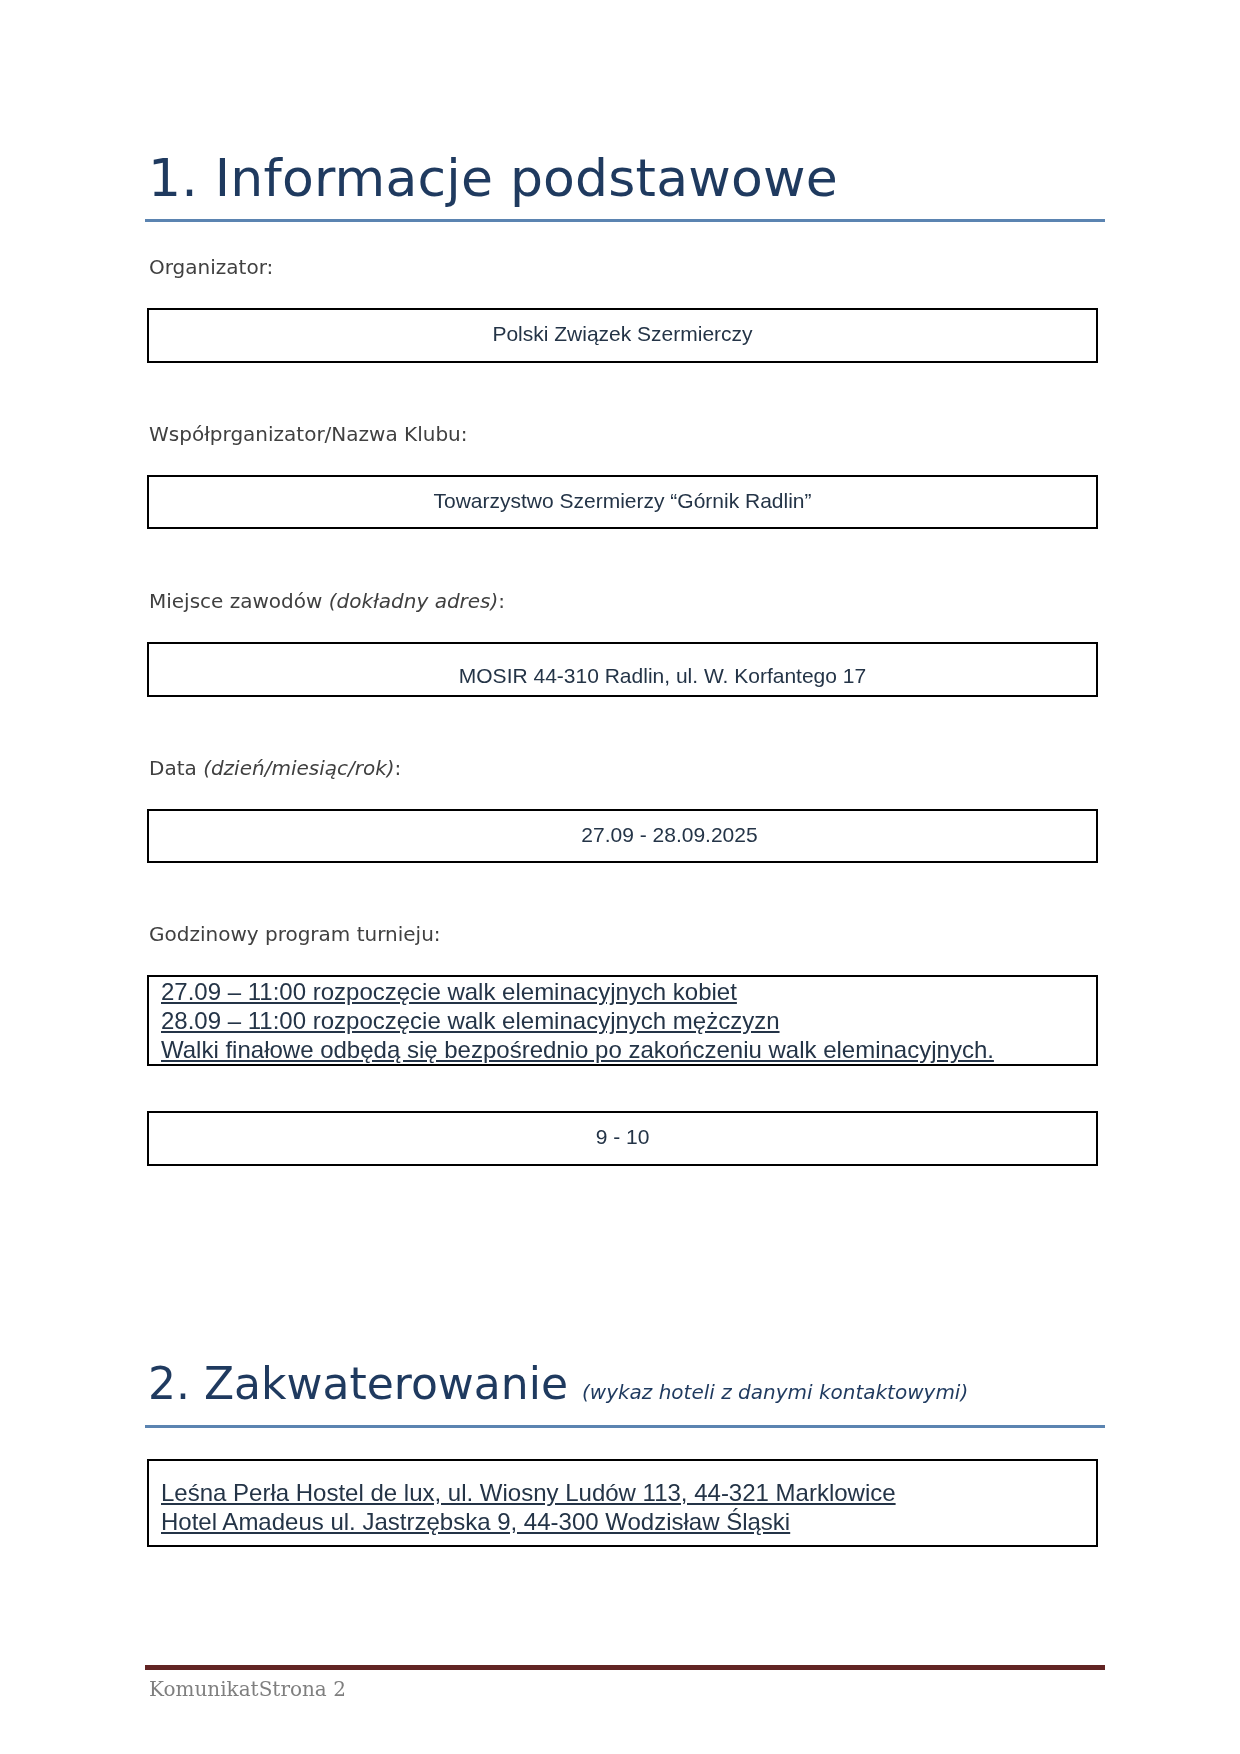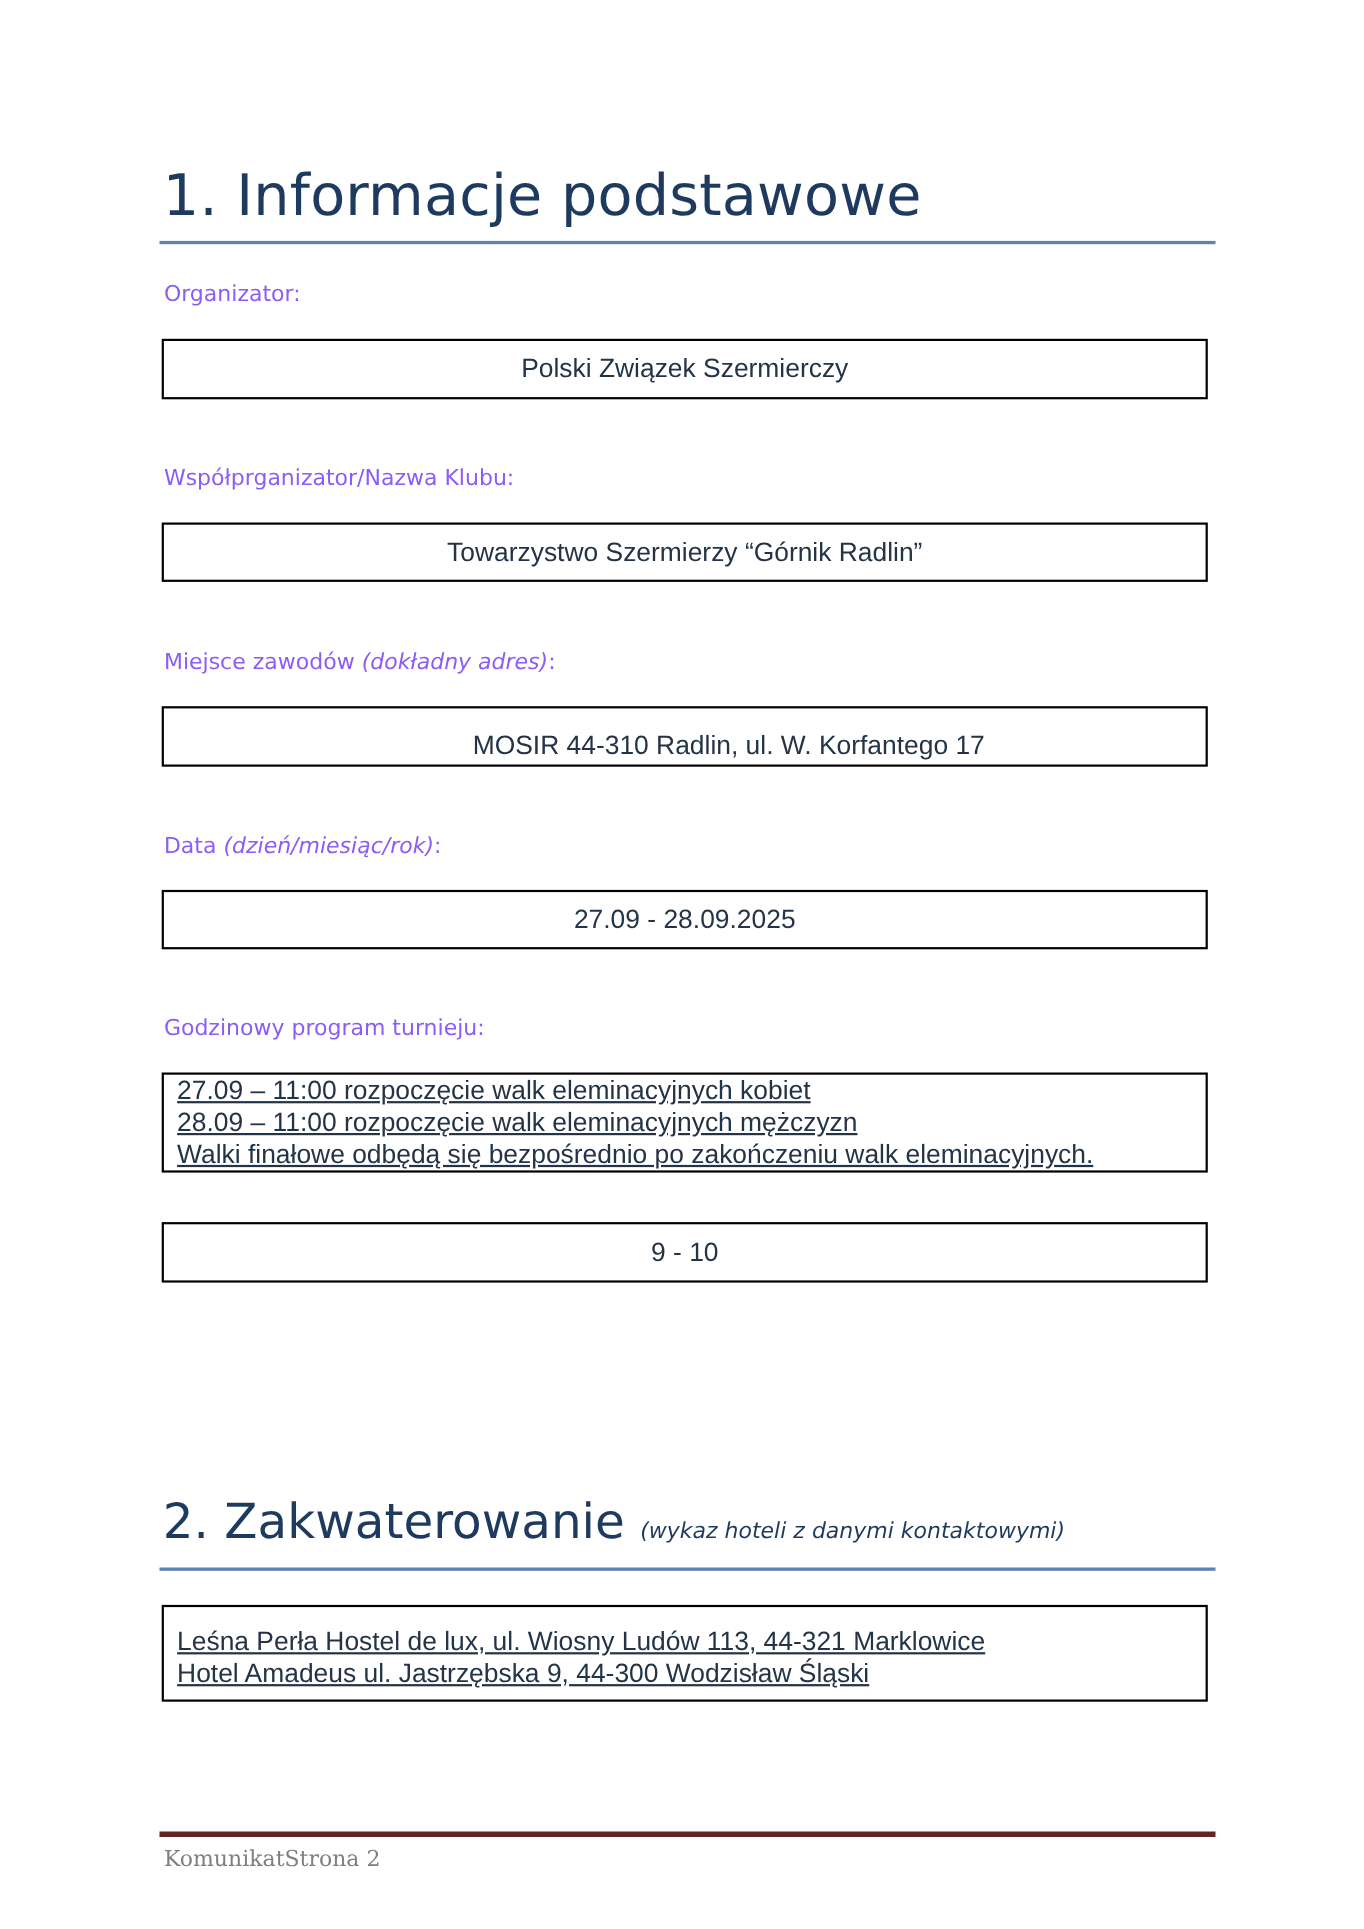--- a/index.html
+++ b/index.html
@@ -2,24 +2,24 @@
 <html><head>
 <meta charset="utf-8">
 <style>
   html, body { margin:0; padding:0; background:#ffffff; }
   body { width:1240px; height:1754px; position:relative; overflow:hidden; font-family:"DejaVu Sans", sans-serif; }
   .abs { position:absolute; }
   .h1 { left:148px; top:148px; font-family:"DejaVu Sans", sans-serif; font-size:52px; color:#1f3a5f; white-space:nowrap; letter-spacing:0.2px; }
   .h2 { left:148px; top:1358px; font-family:"DejaVu Sans", sans-serif; font-size:44px; color:#1f3a5f; white-space:nowrap; }
   .h2 .sub { font-style:italic; font-size:20px; color:#1f3a5f; }
   .rule-blue { left:145px; width:960px; height:3px; background:#5b84b1; }
-  .label { left:149px; font-family:"DejaVu Sans", sans-serif; font-size:20px; color:#8b5cf6; white-space:nowrap; }
+  .label { left:149px; font-family:"DejaVu Sans", sans-serif; font-size:20px; color:#404040; white-space:nowrap; }
   .label i { }
   .box { left:147px; width:951px; border:2px solid #000; box-sizing:border-box; background:#fff; }
-  .box .val { font-family:"Liberation Sans", sans-serif; font-size:24px; color:#243447; text-align:center; width:100%; position:absolute; left:0; }
+  .box .val { font-family:"Liberation Sans", sans-serif; font-size:21px; color:#243447; text-align:center; width:100%; position:absolute; left:0; }
   .box .lines { font-family:"Liberation Sans", sans-serif; font-size:24px; color:#243447; position:absolute; left:12px; line-height:29px;text-decoration:underline; }
   .footer-rule { left:145px; width:960px; height:5px; background:#622423; top:1665px; }
   .footer { left:149px; top:1677px; font-family:"DejaVu Serif", serif; font-size:20px; color:#7f7f7f; white-space:nowrap; }
 </style>
 </head>
 <body>
 
 <div class="abs h1">1. Informacje podstawowe</div>
 <div class="abs rule-blue" style="top:219px;"></div>
 
@@ -33,21 +33,21 @@
   <div class="val" style="top:12px;">Towarzystwo Szermierzy “Górnik Radlin”</div>
 </div>
 
 <div class="abs label" style="top:589px;"><span>Miejsce zawodów </span><i>(dokładny adres)</i><span>:</span></div>
 <div class="abs box" style="top:642px;height:55px;">
   <div class="val" style="top:20px;padding-left:40px;">MOSIR 44-310 Radlin, ul. W. Korfantego 17</div>
 </div>
 
 <div class="abs label" style="top:756px;"><span>Data </span><i>(dzień/miesiąc/rok)</i><span>:</span></div>
 <div class="abs box" style="top:809px;height:54px;">
-  <div class="val" style="top:12px;">27.09 - 28.09.2025</div>
+  <div class="val" style="top:12px;padding-left:47px;">27.09 - 28.09.2025</div>
 </div>
 
 <div class="abs label" style="top:922px;"><span>Godzinowy program turnieju:</span></div>
 <div class="abs box" style="top:975px;height:91px;">
   <div class="lines" style="top:0px;">
     <div>27.09 – 11:00 rozpoczęcie walk eleminacyjnych kobiet</div>
     <div>28.09 – 11:00 rozpoczęcie walk eleminacyjnych mężczyzn</div>
     <div>Walki finałowe odbędą się bezpośrednio po zakończeniu walk eleminacyjnych.</div>
   </div>
 </div>

